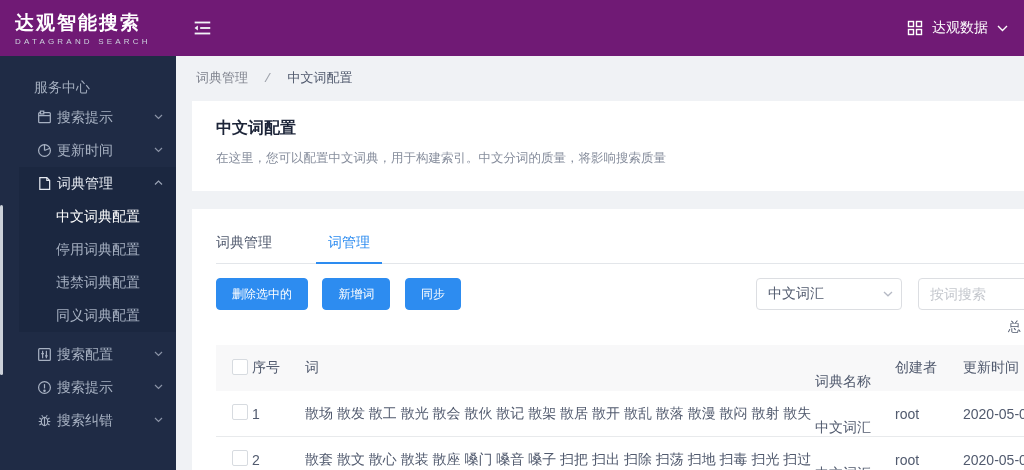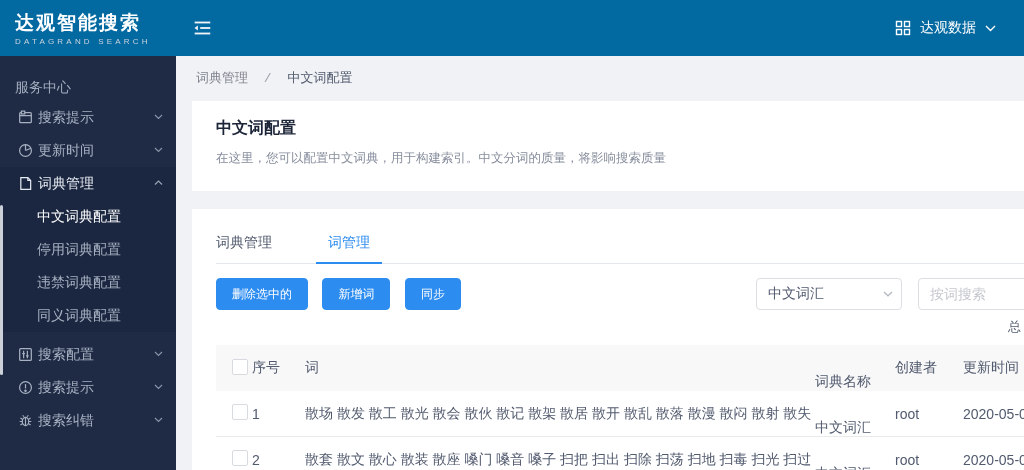--- a/index.html
+++ b/index.html
@@ -5,30 +5,30 @@
   * { margin:0; padding:0; box-sizing:border-box; }
   html,body { width:1024px; height:470px; overflow:hidden; }
   body {
     position:relative;
     font-family:"Liberation Sans","DejaVu Sans",sans-serif;
     background:#f0f2f5;
     color:#515a6e;
   }
   
   .topbar{ position:absolute; top:0; left:0; width:1024px; height:56px;
-    background:#0369a1; display:flex; align-items:center; }
+    background:#701a75; display:flex; align-items:center; }
   .brand{ width:176px; padding-left:15px; display:flex; flex-direction:column; justify-content:center; }
   .brand-title{ color:#fff; font-size:19px; font-weight:bold; letter-spacing:2px; line-height:24px; white-space:nowrap;}
   .brand-sub{ color:#cdd3de; font-size:8px; letter-spacing:3.2px; margin-top:2px; white-space:nowrap;}
   .collapse-btn{ margin-left:15px; cursor:pointer; display:flex; align-items:center; }
-  .topbar-right{ margin-left:auto; display:flex; align-items:center; gap:9px; padding-right:28px;
+  .topbar-right{ margin-left:auto; display:flex; align-items:center; gap:9px; padding-right:16px;
     color:#fff; font-size:14px; cursor:pointer; }
   
   .sidebar{ position:absolute; top:56px; left:0; width:176px; height:414px;
-    background:#1f2b45; font-size:14px; color:#a7b1c2; }
+    background:#1f2b45; font-size:14px; color:#a7b1c2;padding-left:19px; }
   .side-scrollbar{ position:absolute; left:0; top:149px; width:3px; height:170px; background:#ccd1d9; border-radius:2px;}
   .side-section{ padding:23px 0 4px 15px; color:#a2acbd; }
   .side-item{ height:33px; display:flex; align-items:center; padding-left:18px; cursor:pointer; position:relative; }
   .side-item .lbl{ margin-left:5px; }
   .side-item .chev{ position:absolute; right:13px; top:13px; }
   .dict-group{ background:#1b2740; }
   .dict-group .parent{ color:#e6eaf1; }
   .sub-item{ height:33px; display:flex; align-items:center; padding-left:37px; cursor:pointer; }
   .sub-item.active{ color:#ffffff; }
   .icon{ display:inline-flex; align-items:center; justify-content:center; }

